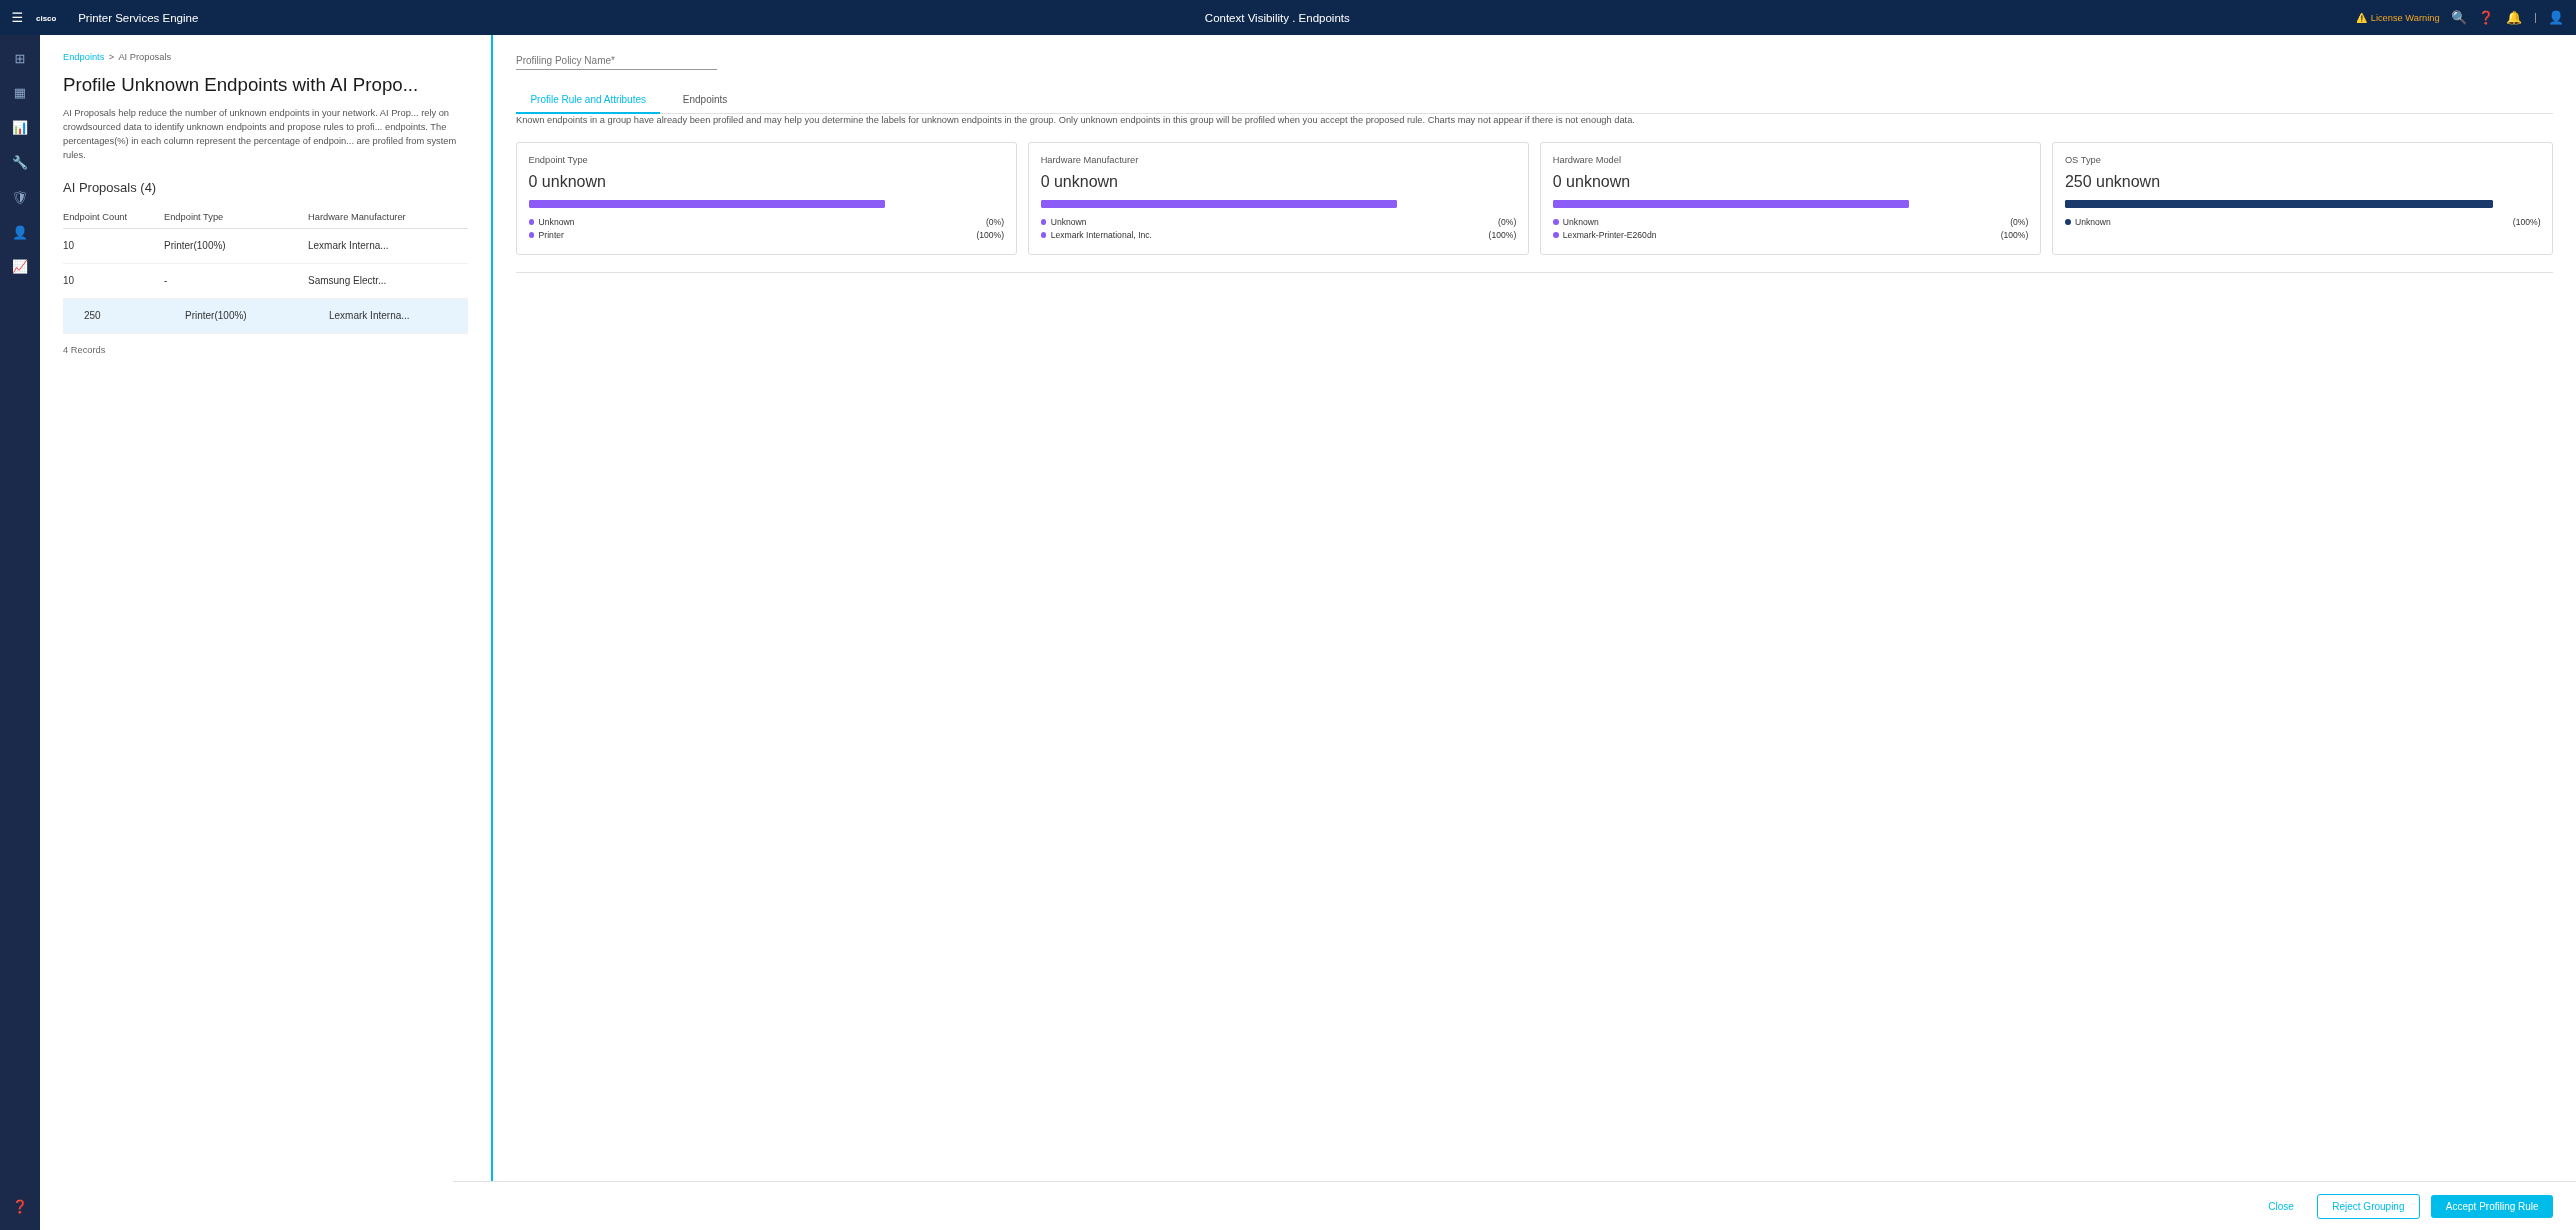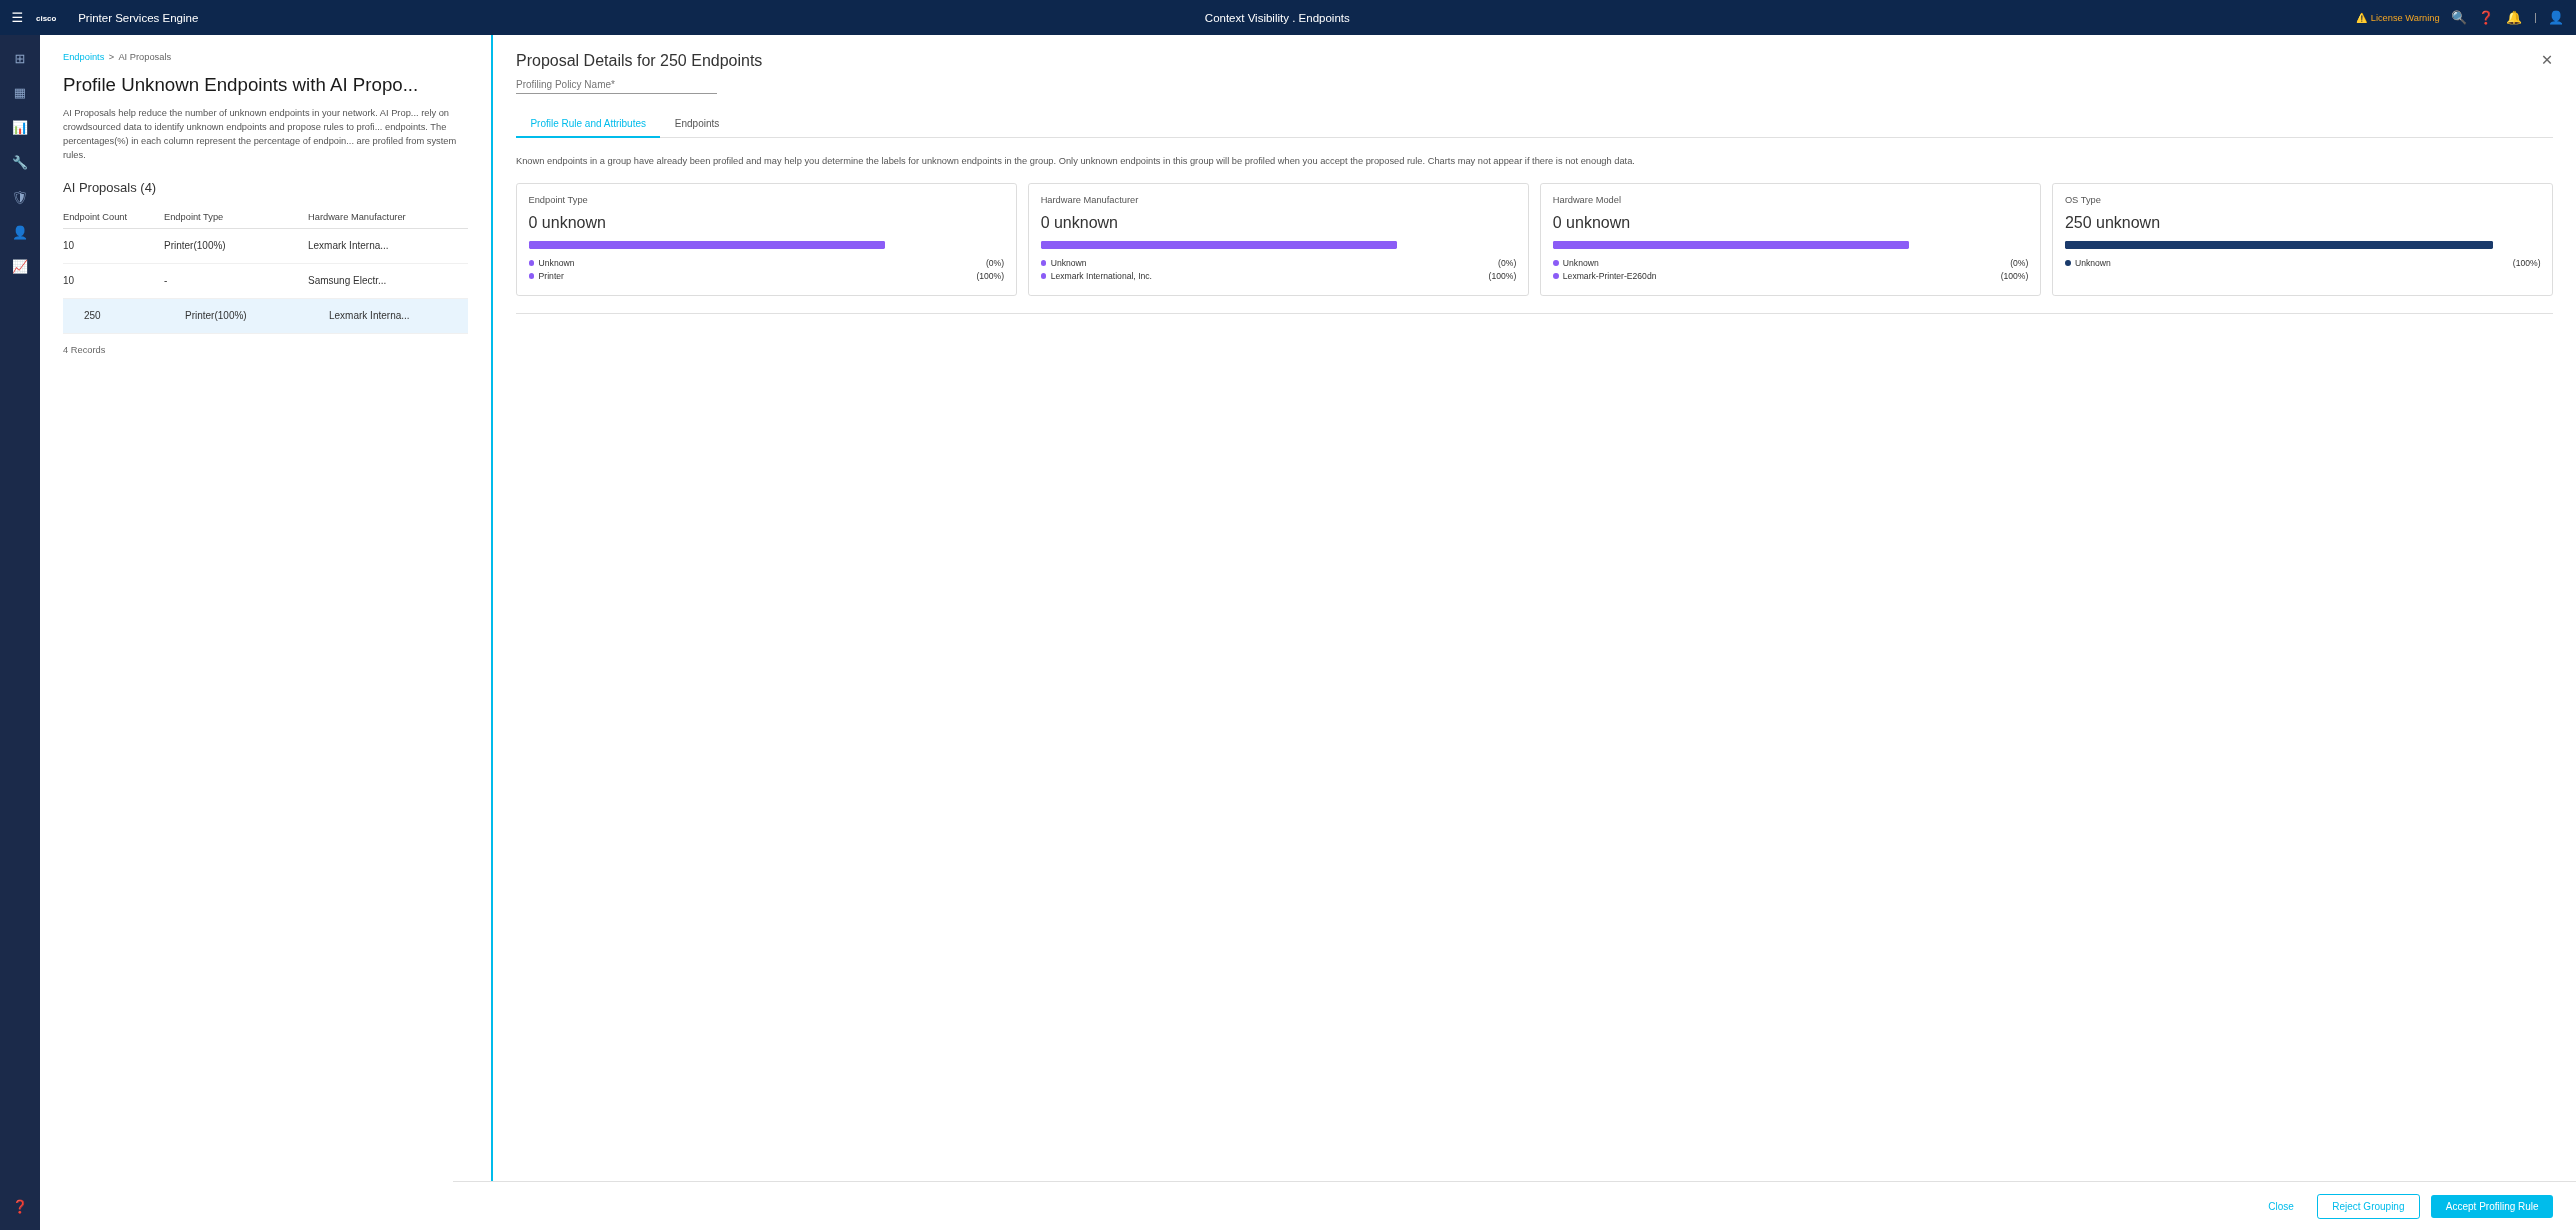--- a/index.html
+++ b/index.html
@@ -127,21 +127,21 @@
       border-bottom: 0.7px solid #999;
       padding: 2.9px 0;
       width: 201px;
       font-size: 10px;
       outline: none;
       margin-bottom: 17px;
       display: block;
     }
 
     
-    .tabs { display: flex; border-bottom: 1.4px solid #e0e0e0; margin-bottom: 17px; gap: 0; }
+    .tabs { display: flex; border-bottom: 1.4px solid #e0e0e0; gap: 8px; }
     .tab {
       padding: 7.2px 14.4px;
       font-size: 10px;
       cursor: pointer;
       color: #555;
       border-bottom: 2.2px solid transparent;
       margin-bottom: -1.4px;
     }
     .tab.active { color: #00bceb; border-bottom: 2.2px solid #00bceb; font-weight: 500; }
 
@@ -276,24 +276,20 @@
         <span>Printer(100%)</span>
         <span>Lexmark Interna...</span>
       </div>
 
       <div class="records-count">4 Records</div>
 
     </div>
 
     <div class="right-panel">
 
-      <div class="panel-header">
-        <h2 class="panel-title">Proposal Details for 250 Endpoints</h2>
-        <button class="close-btn">✕</button>
-      </div>
 
 
       <div style="margin-bottom: 14.4px;">
         <input type="text" class="policy-name-field" placeholder="Profiling Policy Name*" style="">
       </div>
 
       <div class="tabs">
         <div class="tab active">Profile Rule and Attributes</div>
         <div class="tab">Endpoints</div>
       </div>

